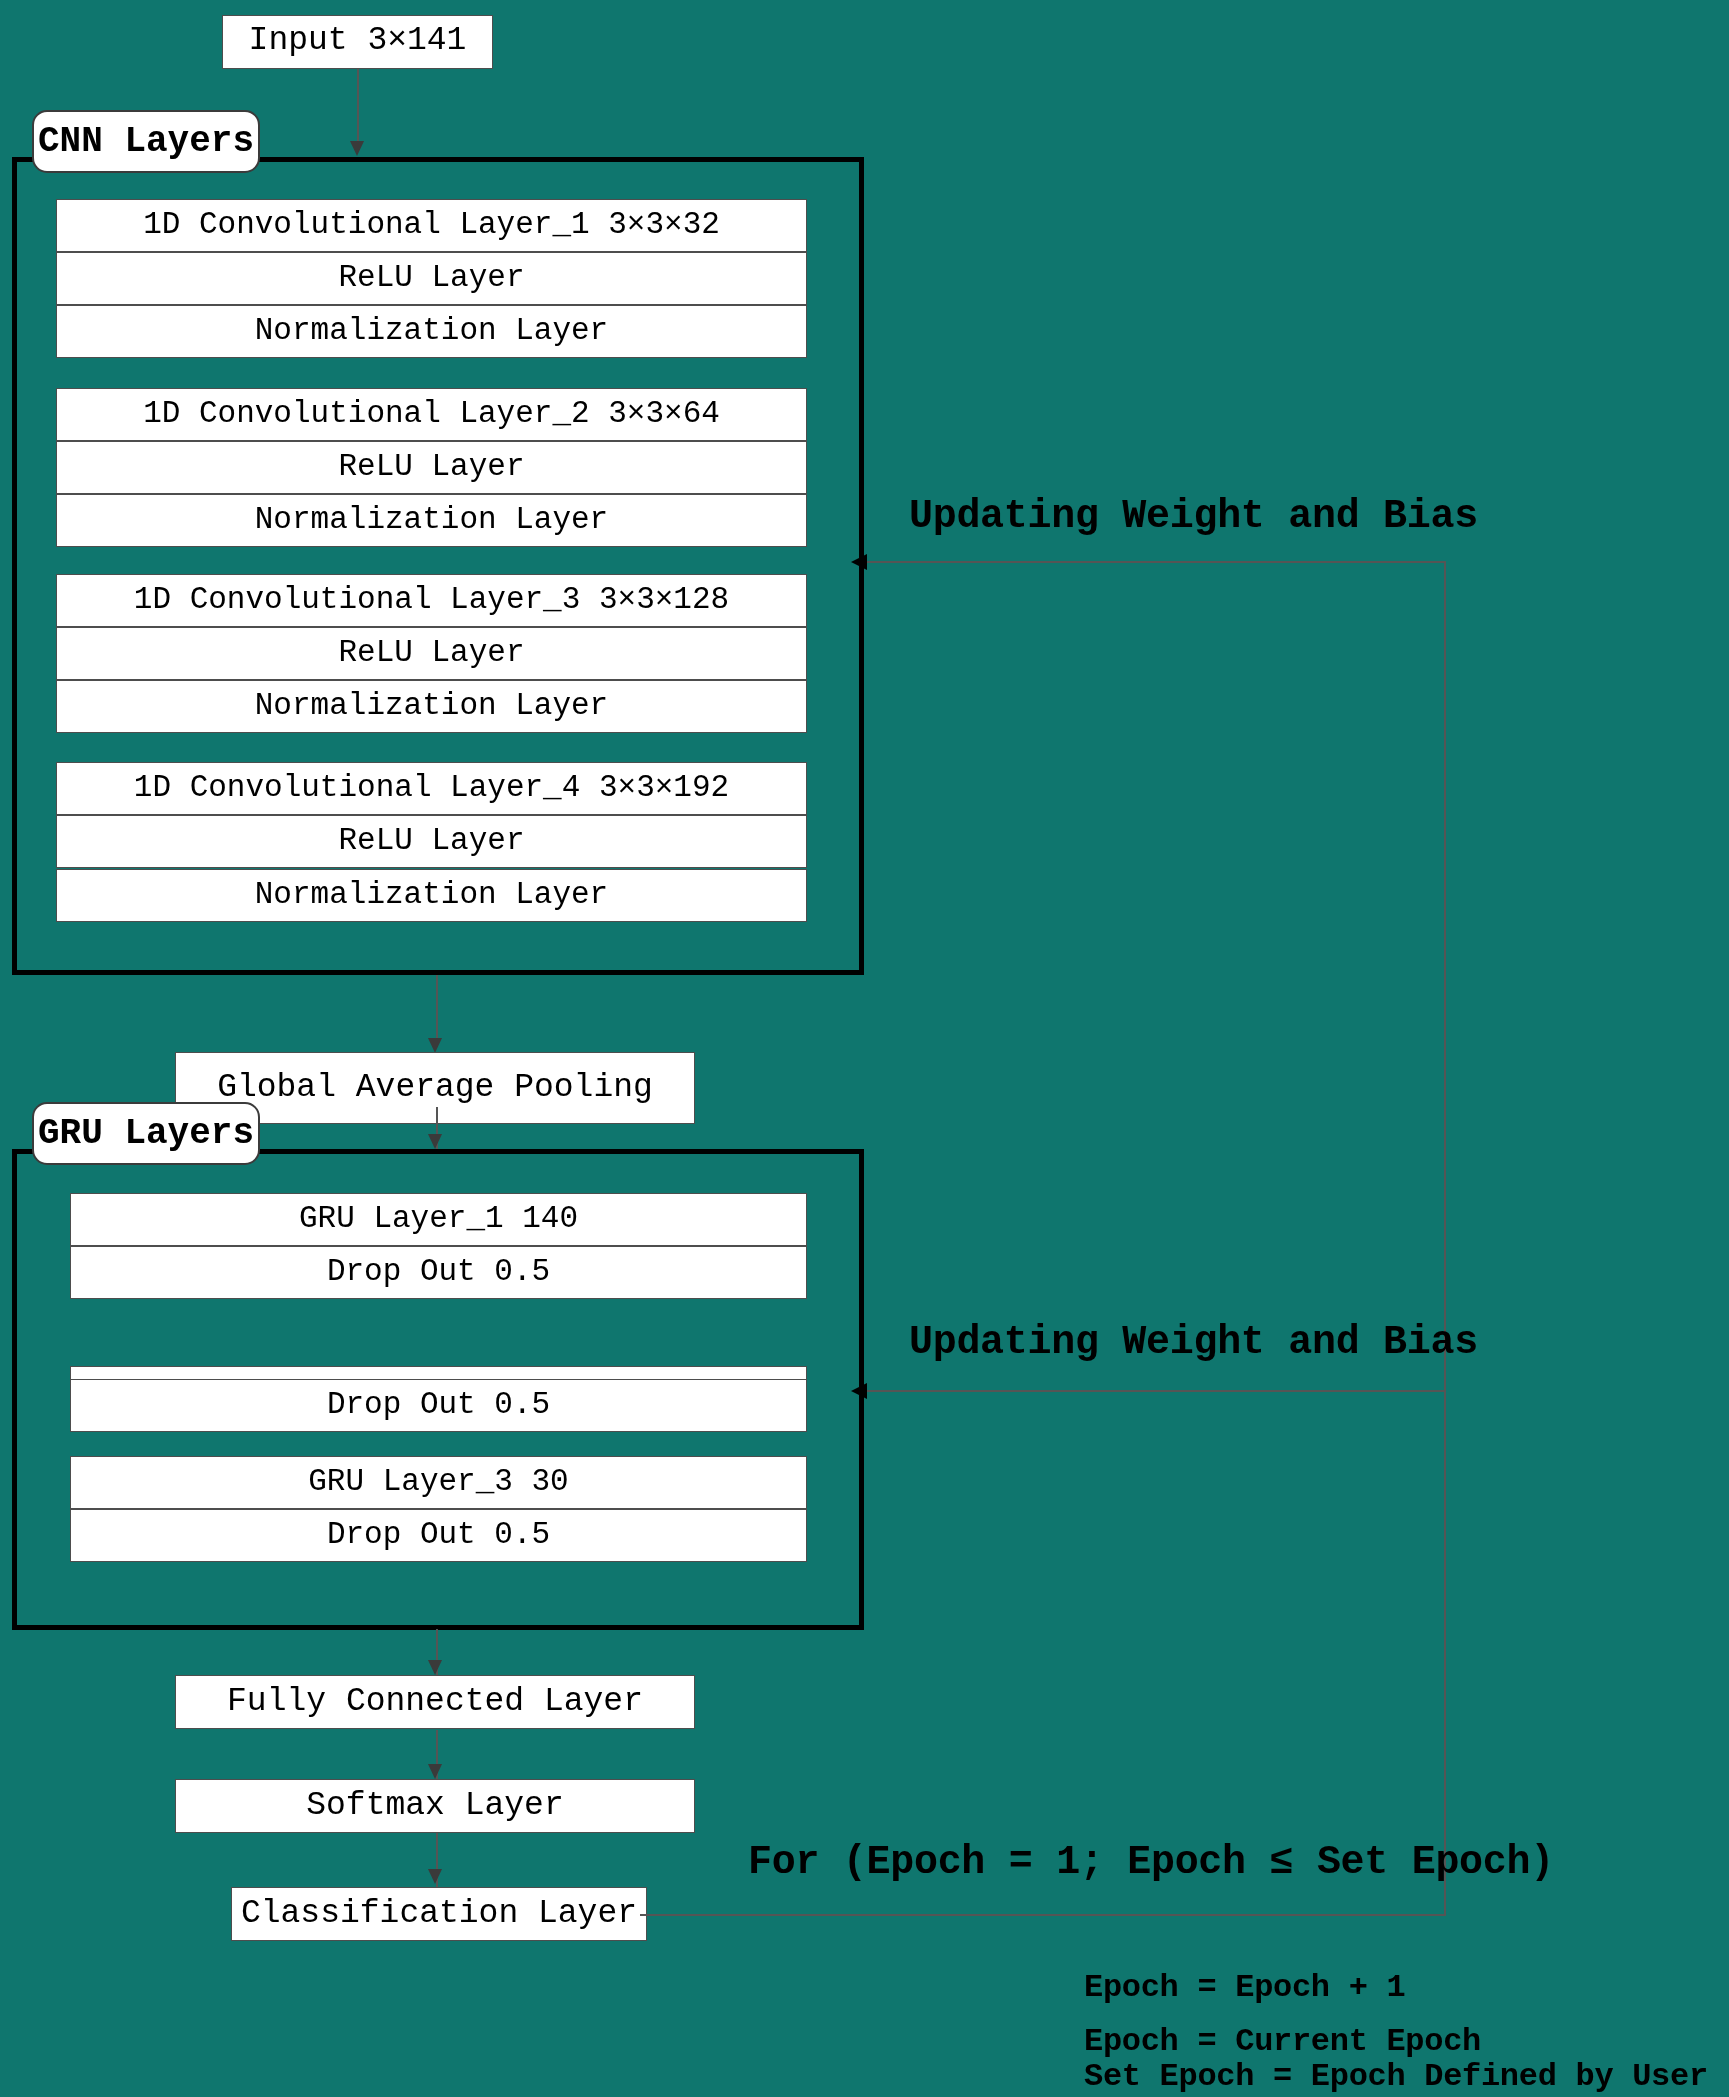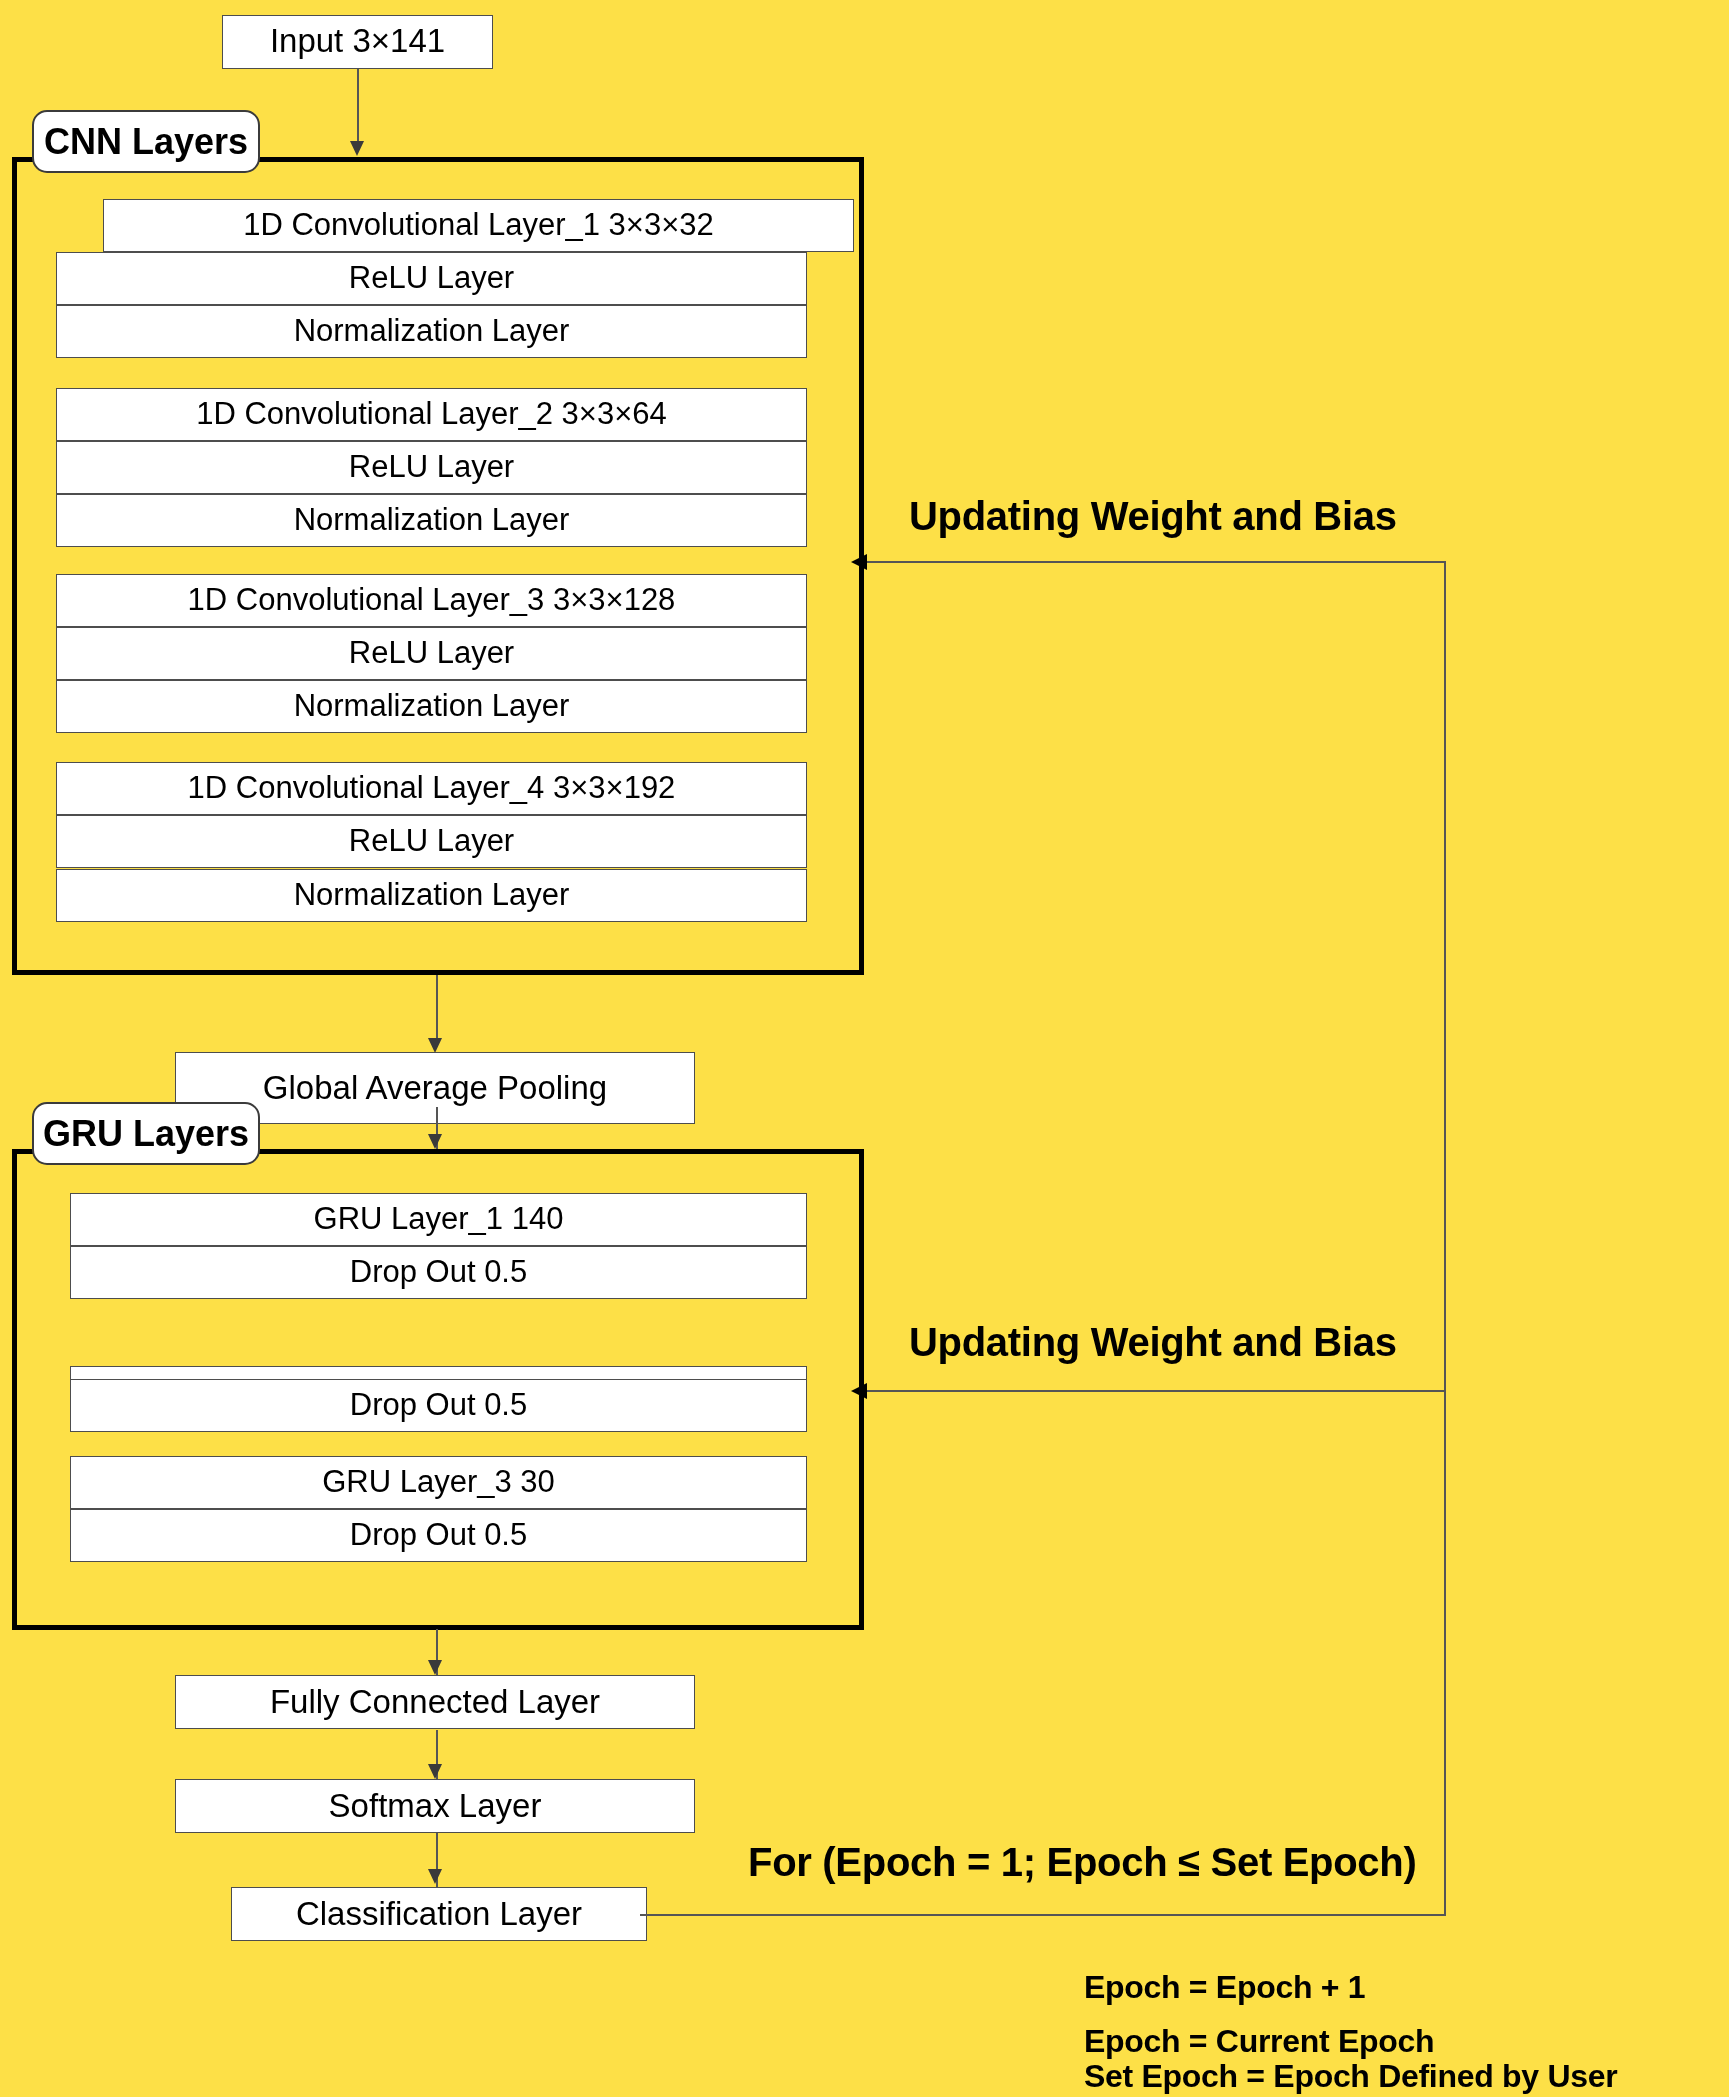--- a/index.html
+++ b/index.html
@@ -1,21 +1,21 @@
 <!DOCTYPE html>
 <html style="font-size:9.4px"><head>
 <meta charset="utf-8">
 <style>
   html,body{margin:0;padding:0;background:#ffffff;}
   #page{
     position:relative;
     width:1729px;
     height:2097px;
-    background:#fde047;
-    font-family:Liberation Sans, sans-serif;
+    background:#0f766e;
+    font-family:Liberation Mono, monospace;
     overflow:hidden;
   }
   .box{
     position:absolute;
     box-sizing:border-box;
     border:1.8px solid #4d4d4d;
     background:#ffffff;
     display:flex;
     align-items:center;
     justify-content:center;
@@ -92,21 +92,21 @@
 
   <div class="vline" style="left:357px;top:69px;height:75px;"></div>
   <div class="arrow-down" style="left:350px;top:141px;"></div>
 
   <div class="group" style="left:11.7px;top:157px;width:852px;height:818px;"></div>
 
   <div class="tab" style="left:32px;top:110px;width:228px;height:63px;">
     <span>CNN Layers</span>
   </div>
 
-  <div class="box fs-inner" style="left:56px;top:199px;width:751px;height:53px;margin-left:47px;">
+  <div class="box fs-inner" style="left:56px;top:199px;width:751px;height:53px;">
     <span>1D Convolutional Layer_1 3×3×32</span>
   </div>
   <div class="box fs-inner" style="left:56px;top:252px;width:751px;height:53px;">
     <span>ReLU Layer</span>
   </div>
   <div class="box fs-inner" style="left:56px;top:305px;width:751px;height:53px;">
     <span>Normalization Layer</span>
   </div>
 
   <div class="box fs-inner" style="left:56px;top:388px;width:751px;height:53px;">

